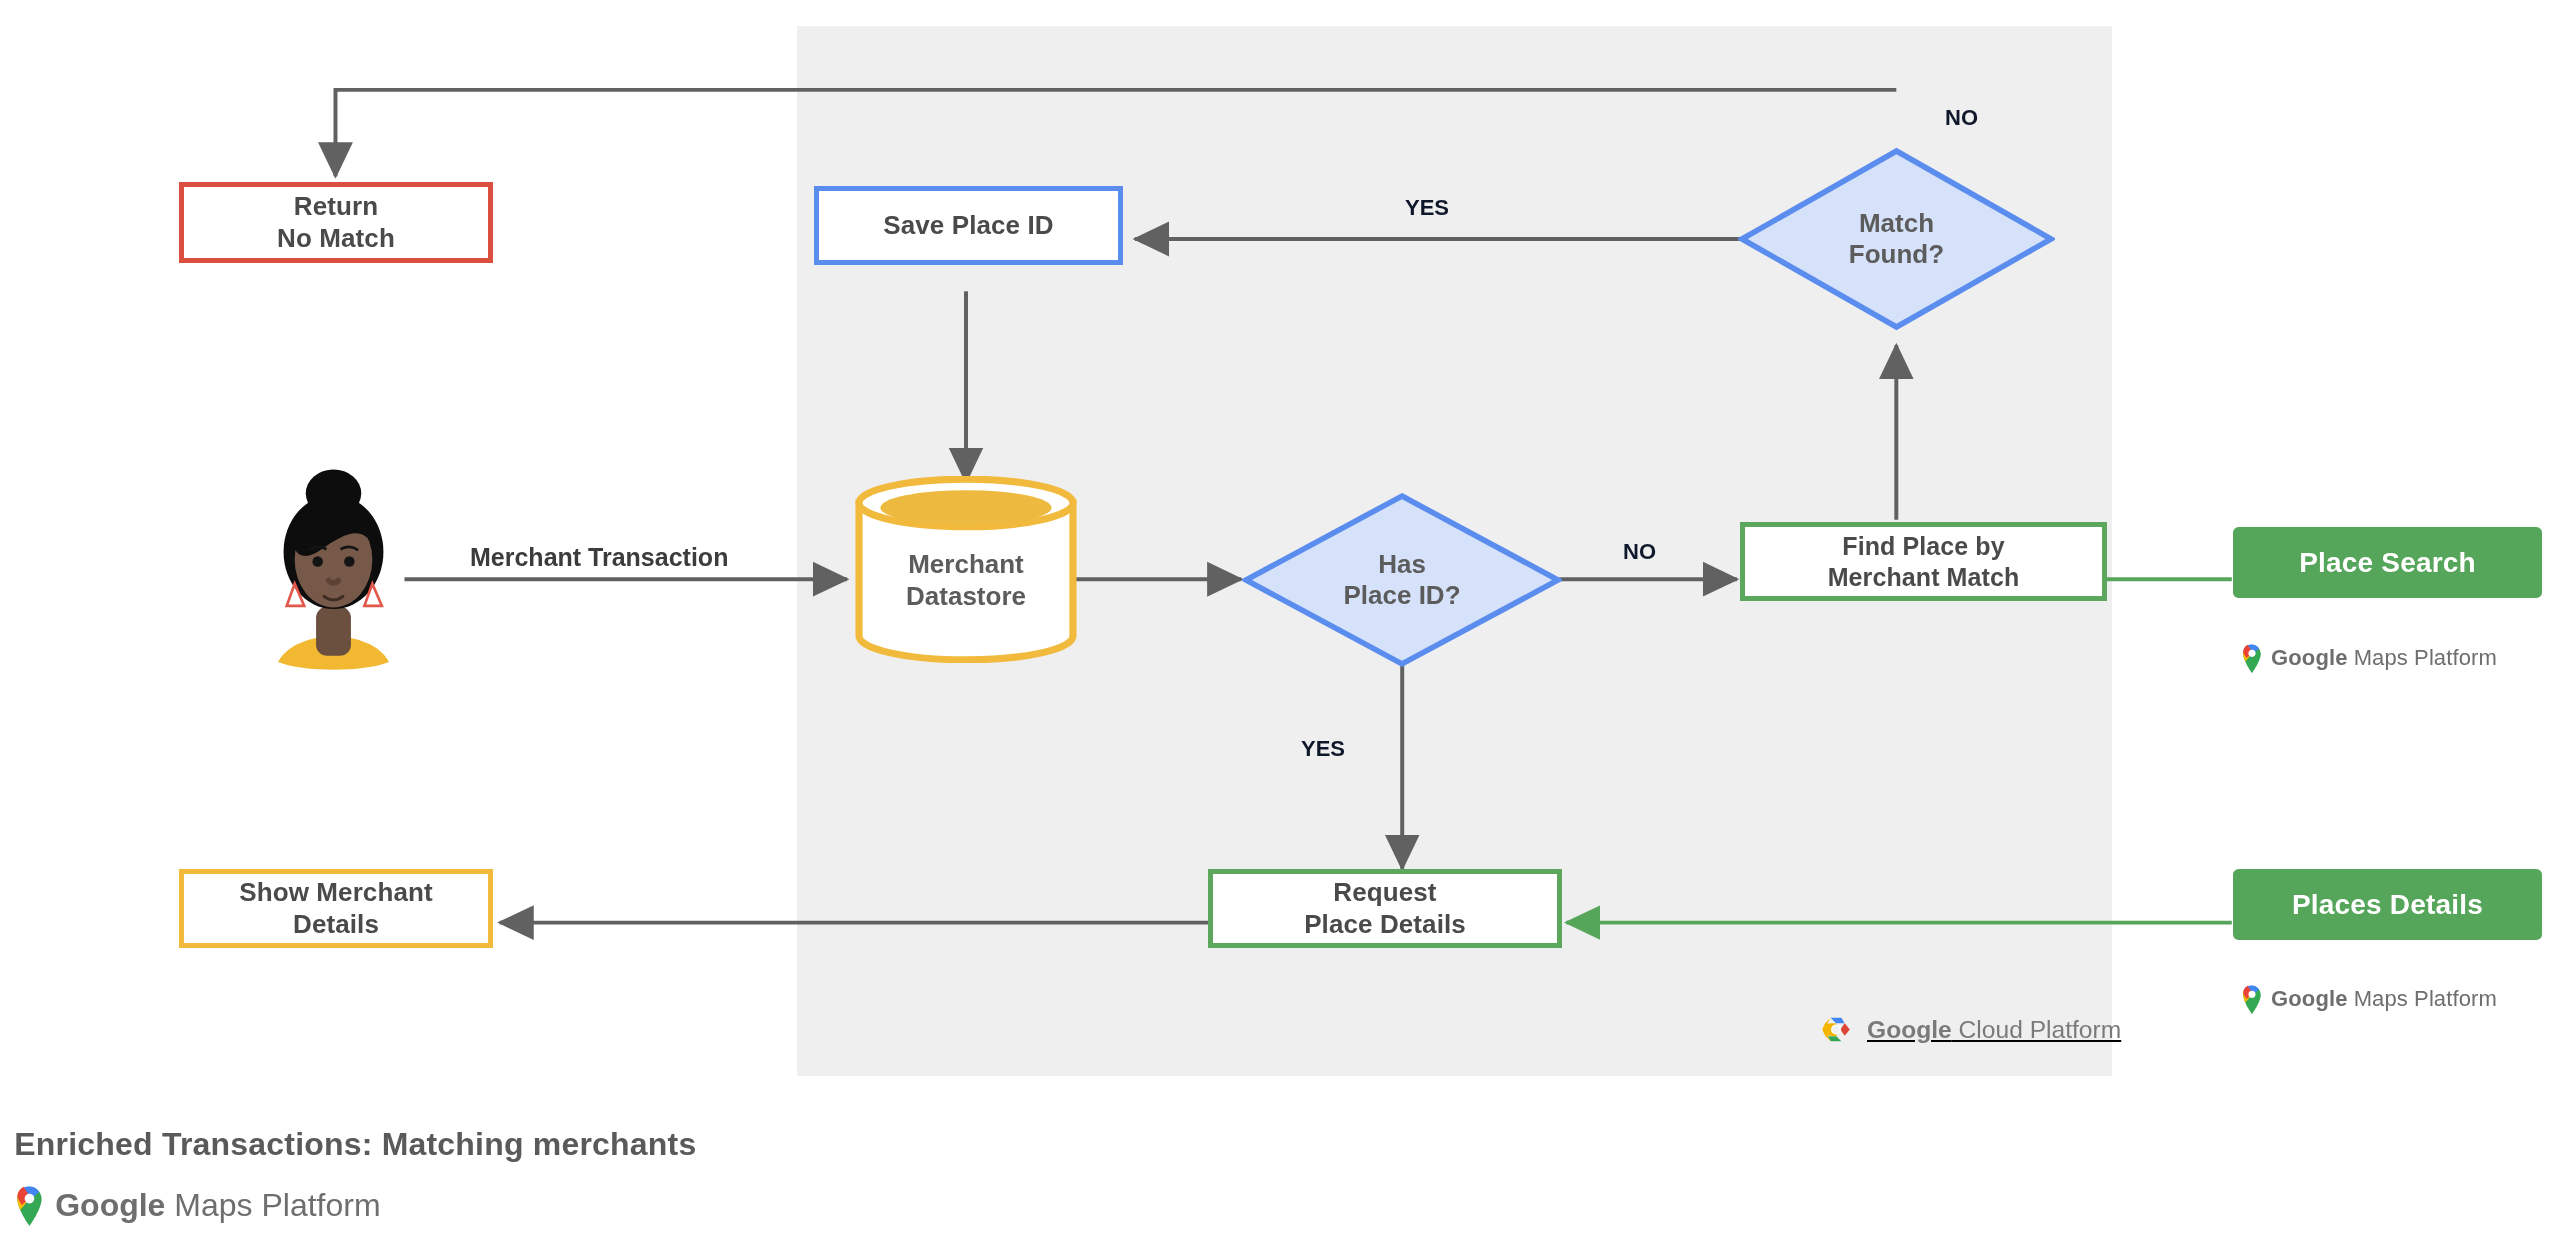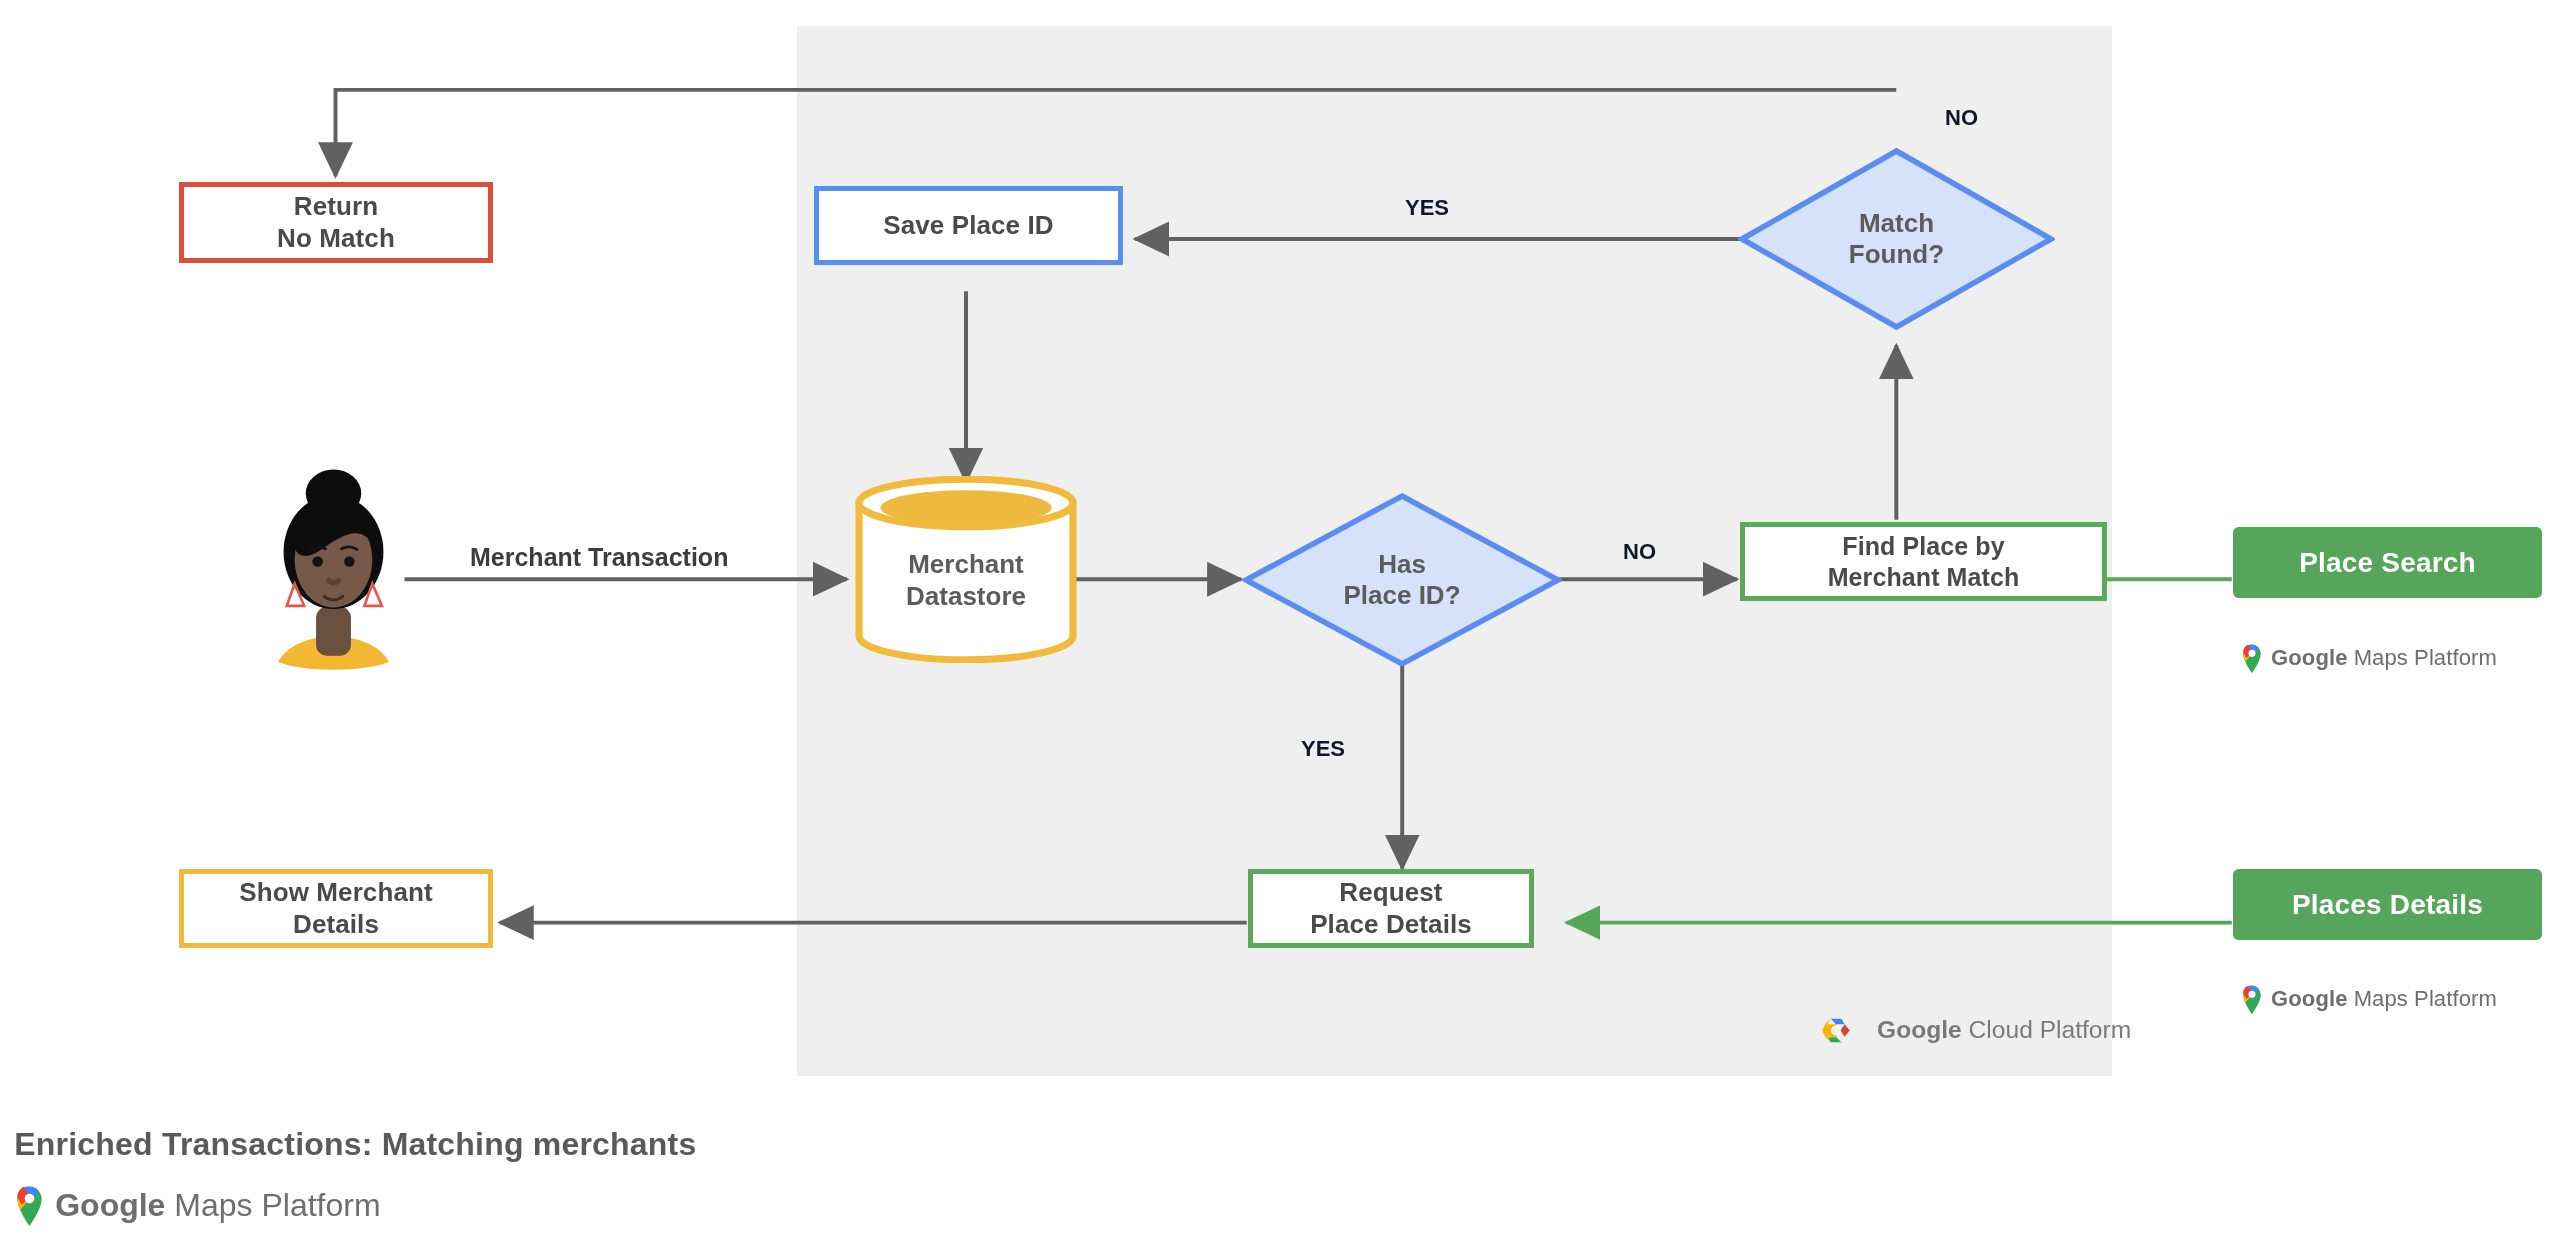--- a/index.html
+++ b/index.html
@@ -66,22 +66,23 @@
   }
 
   .gmp-lockup{
     position:absolute; display:flex; align-items:center; gap:7.1px;
     white-space:nowrap;
   }
   .gmp-lockup .txt{ color:#6E6E6E; font-size:22px; letter-spacing:0.1px; }
   .gmp-lockup .txt b{ font-weight:bold; color:#6E6E6E; }
 
   .gcp-lockup{
-    position:absolute; display:flex; align-items:flex-end; gap:26px;
+    position:absolute; display:flex; align-items:flex-start; gap:16px;
     white-space:nowrap;
+    text-decoration:underline;
   }
   .gcp-lockup .txt{ color:#7A7A7A; font-size:24.6px; }
   .gcp-lockup .txt b{ font-weight:bold; color:#7A7A7A; }
 
   .caption{
     position:absolute; left:14.3px; top:1126px;
     font-size:32px; font-weight:bold; color:#5A5A5A; letter-spacing:0.2px;
   }
   .footer-lockup{ position:absolute; left:12.7px; top:1183px; display:flex; align-items:center; gap:9.5px; }
   .footer-lockup .txt{ color:#6E6E6E; font-size:32px; }
@@ -182,21 +183,21 @@
     </div>
   </div>
 
   <div class="node box green" style="left:1740px; top:522px; width:367px; height:79px; font-size:25px;">
     <span>
       <span>Find Place by</span><br>
       <span>Merchant Match</span>
     </span>
   </div>
 
-  <div class="node box green" style="left:1248px; top:869px; width:286px; height:79px; font-size:26px;">
+  <div class="node box green" style="left:1208px; top:869px; width:354px; height:79px; font-size:26px;">
     <span>
       <span>Request</span><br>
       <span>Place Details</span>
     </span>
   </div>
 
   <div class="node box amber" style="left:179px; top:869px; width:314px; height:79px; font-size:26px;">
     <span>
       <span>Show Merchant</span><br>
       <span>Details</span>

